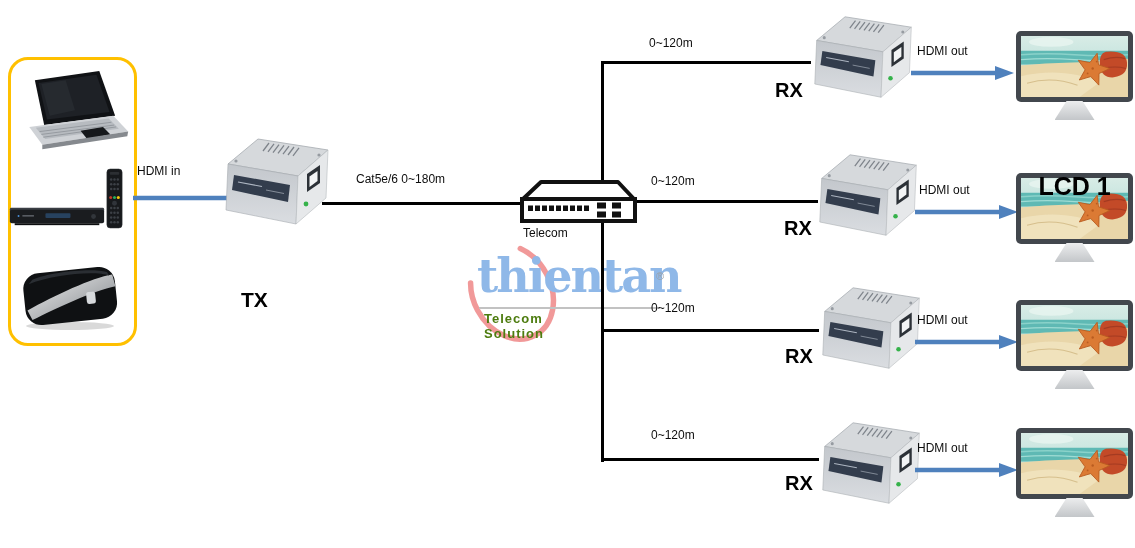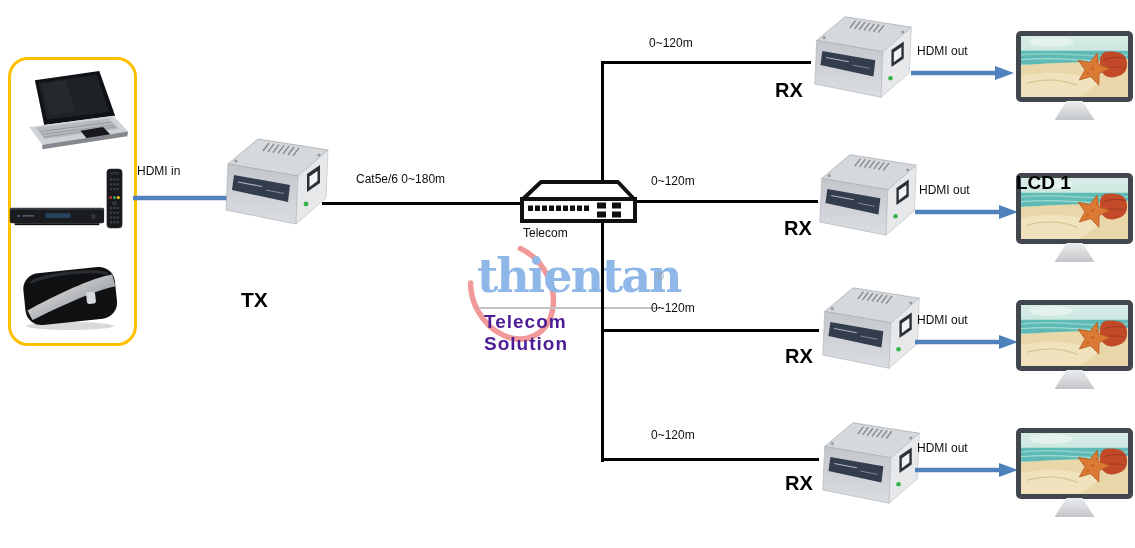--- a/index.html
+++ b/index.html
@@ -12,32 +12,32 @@
   .arrow{position:absolute;z-index:2;overflow:visible;}
   .arrow line{stroke:#4f81bd;stroke-width:4.5;}
   .arrow polygon{fill:#4f81bd;}
   .dev{position:absolute;z-index:2;}
   .monitor{position:absolute;z-index:2;width:117px;}
   .bezel{background:#42474d;border-radius:5px;padding:5px;width:107px;height:61px;box-sizing:content-box;}
   .bezel svg{display:block;}
   .stand{width:40px;height:19px;margin:-1px auto 0;
          clip-path:polygon(30% 0,70% 0,100% 100%,0 100%);
          background:linear-gradient(#ecedee,#c3c6c9);}
-  .lcd{width:117px;font-size:19px;}
+  .lcd{width:117px;text-align:center;font-size:25px;}
   .source-box{position:absolute;left:8px;top:57px;width:123px;height:283px;
               border:3px solid #ffc000;border-radius:20px;background:#fff;z-index:2;}
   .source-box svg{position:absolute;}
   .wm{position:absolute;left:0;top:0;z-index:0;}
   .wm-brand{position:absolute;left:477px;top:251px;font-family:"DejaVu Serif",serif;
             font-weight:bold;font-size:46px;line-height:1.1;
             color:#8fb8e8;letter-spacing:-2px;}
   .wm-reg{position:absolute;left:656px;top:270px;font-size:11px;color:#9aa0a6;}
   .wm-line{position:absolute;left:479px;top:307px;width:181px;height:2px;background:#c2c2c2;}
-  .wm-tag{position:absolute;left:484px;top:311px;font-size:19px;font-weight:bold;
-          color:#4c1d95;letter-spacing:1px;}
+  .wm-tag{position:absolute;left:484px;top:311px;font-size:13px;font-weight:bold;
+          color:#4d7c0f;letter-spacing:1px;}
   .swoosh{position:absolute;left:450px;top:234px;overflow:visible;}
 </style>
 </head>
 <body>
 
 <div class="canvas">
 
   <svg width="0" height="0" style="position:absolute" aria-hidden="true">
     <defs>
       <linearGradient id="g-front" x1="0" y1="0" x2="0" y2="1">

